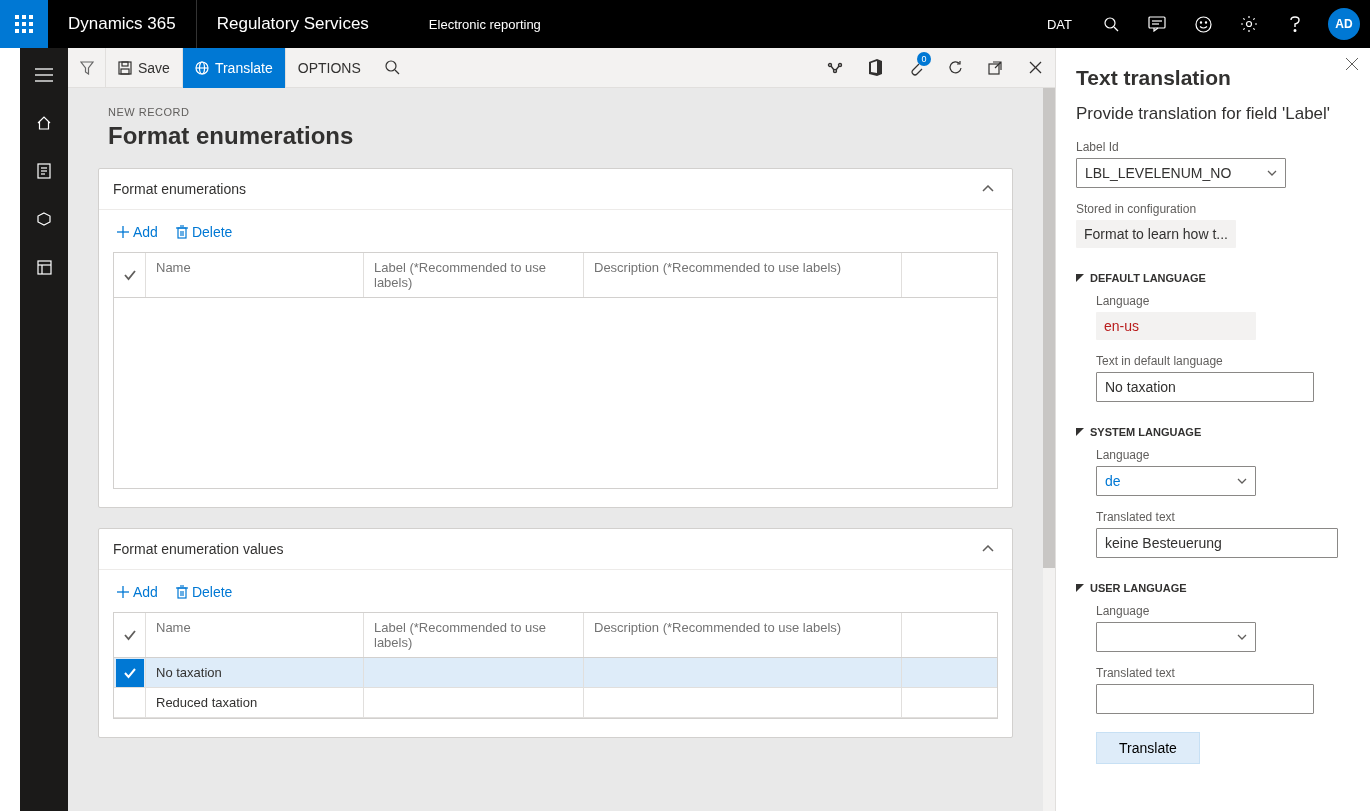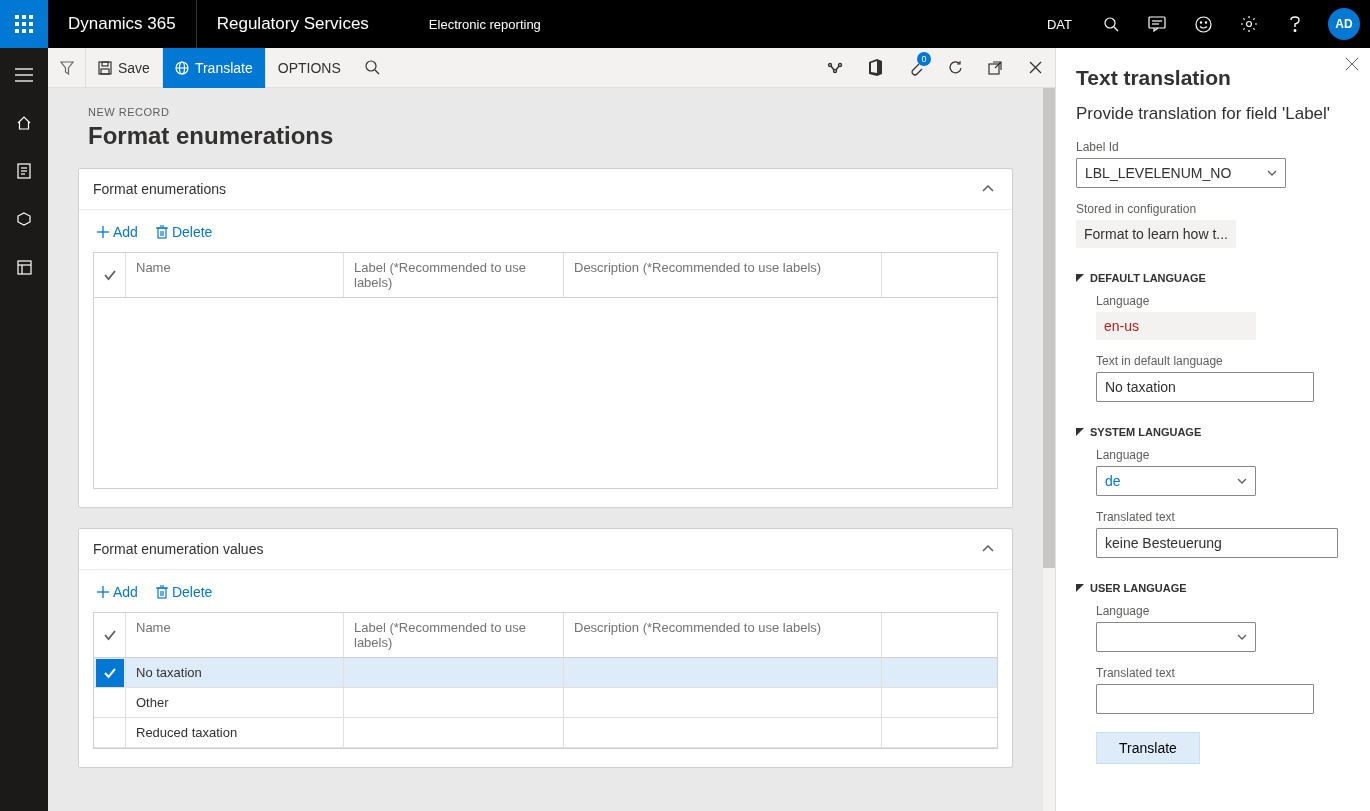--- a/index.html
+++ b/index.html
@@ -11,21 +11,21 @@
 .waffle { width: 48px; height: 48px; background: #0078d4; display: flex; align-items: center; justify-content: center; }
 .brand { padding: 0 20px; font-size: 17px; border-right: 1px solid #333; height: 48px; display: flex; align-items: center; }
 .brand2 { padding: 0 20px; font-size: 17px; height: 48px; display: flex; align-items: center; }
 .breadcrumb-top { padding: 0 40px; font-size: 13px; }
 .topbar-spacer { flex: 1; }
 .dat { padding: 0 16px; font-size: 13px; }
 .topbar-icon { width: 46px; height: 48px; display: flex; align-items: center; justify-content: center; cursor: pointer; }
 .avatar { width: 32px; height: 32px; border-radius: 50%; background: #0078d4; color: #fff; display: flex; align-items: center; justify-content: center; font-size: 12px; font-weight: 600; margin: 0 10px; }
 
 
-.body-row { flex: 1; display: flex; min-height: 0; }
+.body-row { flex: 1; display: flex; min-height: 0; margin-left: 20px; }
 .leftrail { width: 48px; background: #1b1a19; display: flex; flex-direction: column; align-items: center; padding-top: 12px; gap: 18px; }
 .leftrail .rail-icon { width: 48px; height: 30px; display: flex; align-items: center; justify-content: center; cursor: pointer; color: #fff; }
 
 .main { flex: 1; display: flex; flex-direction: column; min-width: 0; border-right: 1px solid #e1dfdd; }
 
 
 .actionbar { height: 40px; background: #f3f2f1; border-bottom: 1px solid #e1dfdd; display: flex; align-items: center; }
 .filterbtn { width: 38px; height: 40px; display: flex; align-items: center; justify-content: center; border-right: 1px solid #e1dfdd; }
 .action-btn { height: 40px; padding: 0 12px; display: flex; align-items: center; gap: 6px; cursor: pointer; font-size: 14px; border-right: 1px solid #e1dfdd; }
 .action-btn.primary { background: #0078d4; color: #fff; }
@@ -356,27 +356,20 @@
                         </svg>
                       </div>
                     </div>
                   <div class="cell name">No taxation</div>
                   <div class="cell label"></div>
                   <div class="cell desc"></div>
                   <div class="cell empty"></div>
                 </div>
                 <div class="grid-row">
                   <div class="cell ck"></div>
-                  <div class="cell name">Other</div>
-                  <div class="cell label"></div>
-                  <div class="cell desc"></div>
-                  <div class="cell empty"></div>
-                </div>
-                <div class="grid-row">
-                  <div class="cell ck"></div>
                   <div class="cell name">Reduced taxation</div>
                   <div class="cell label"></div>
                   <div class="cell desc"></div>
                   <div class="cell empty"></div>
                 </div>
               </div>
             </div>
           </div>
         </div>
         <div class="scrollbar">

